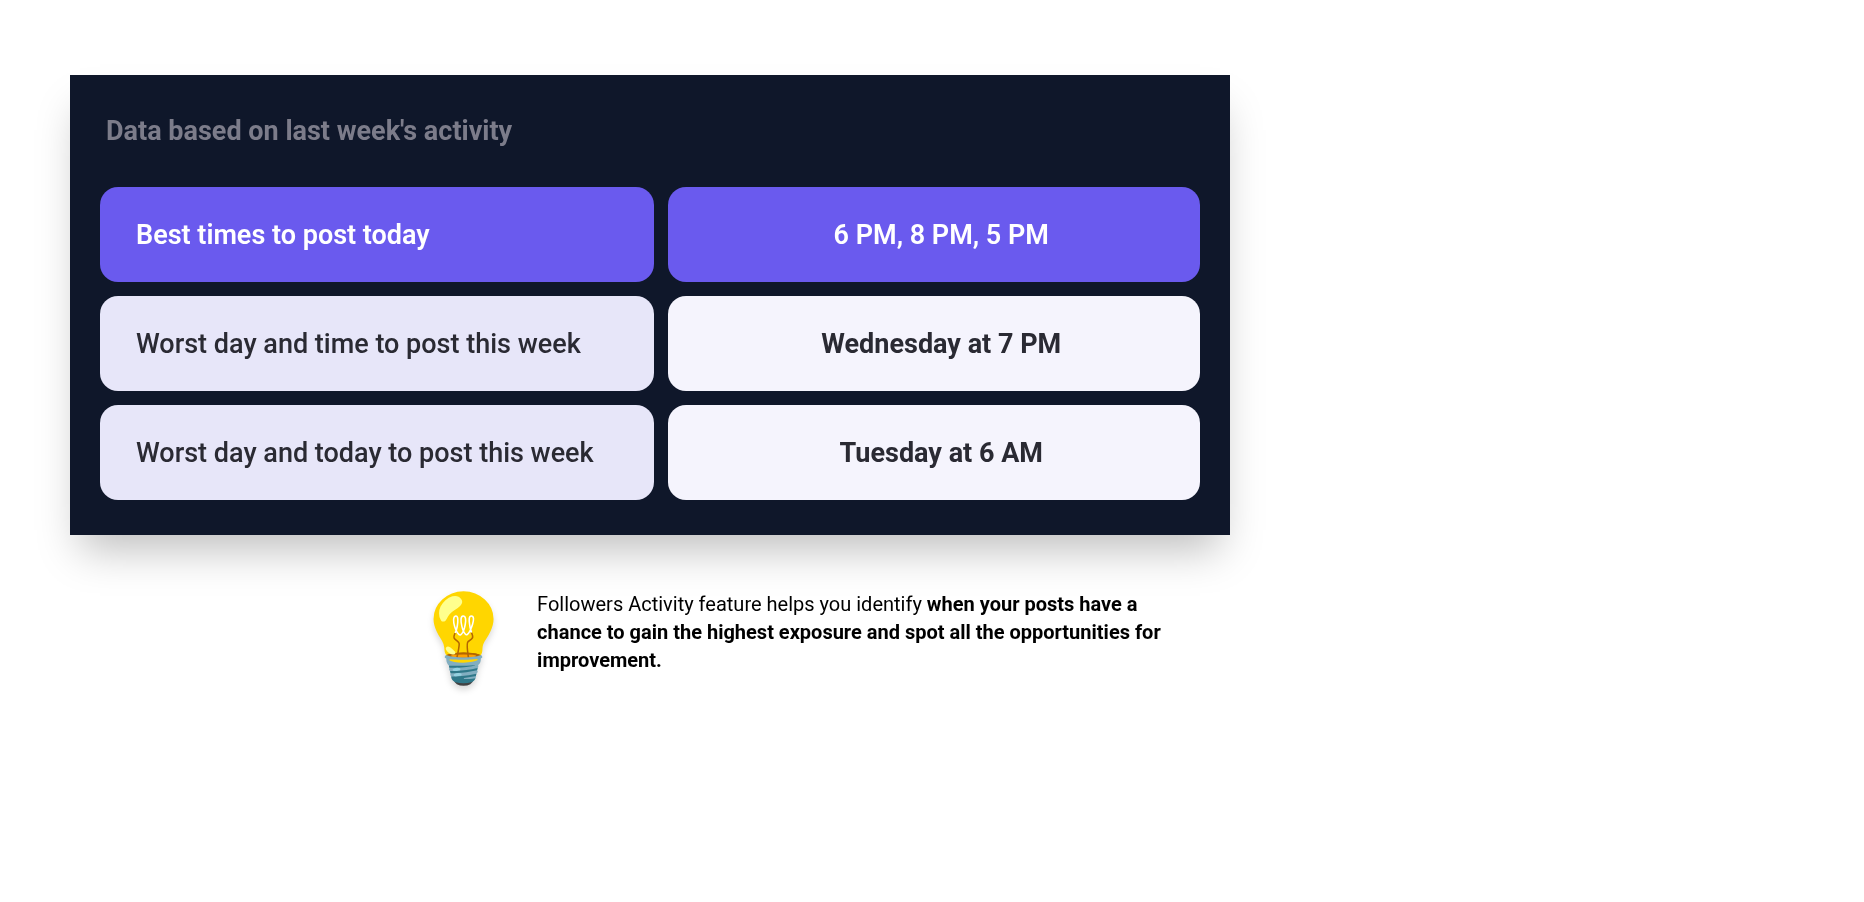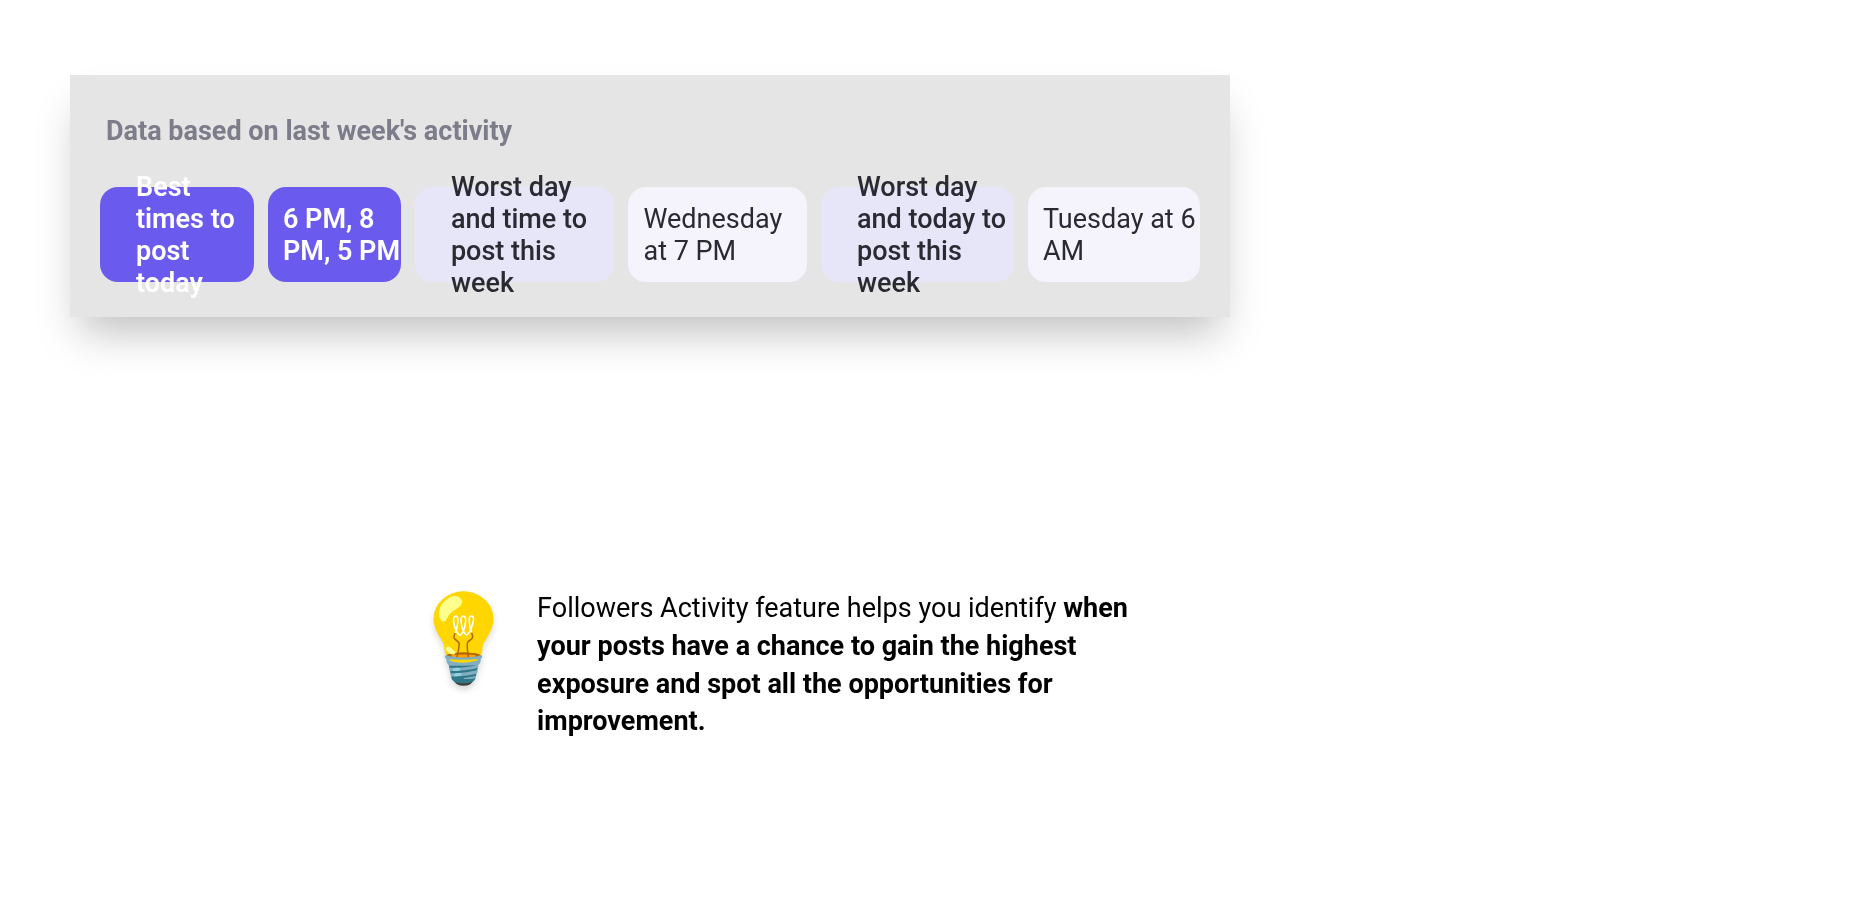--- a/index.html
+++ b/index.html
@@ -8,33 +8,34 @@
       background: #ffffff;
       width: 1864px;
       height: 902px;
       position: relative;
     }
     .card {
       position: absolute;
       top: 75px;
       left: 70px;
       width: 1160px;
-      background: #e5e5e5;
+      background: #0f172a;
       padding: 40px 30px 35px 30px;
       box-shadow: 0 25px 40px -10px rgba(0,0,0,0.25);
     }
     .card-header {
       font-size: 27px;
       font-weight: 700;
       color: #7c7c8a;
       margin-bottom: 40px;
       padding-left: 6px;
     }
     .rows {
       display: flex;
+      flex-direction: column;
       gap: 14px;
     }
     .row {
       display: flex;
       gap: 14px;
     }
     .cell {
       border-radius: 18px;
       height: 95px;
       display: flex;
@@ -44,21 +45,21 @@
     }
     .cell-label {
       flex: 1;
       padding-left: 36px;
       font-weight: 500;
       justify-content: flex-start;
     }
     .cell-value {
       flex: 1;
       justify-content: center;
-      font-weight: 400;
+      font-weight: 700;
     }
     .primary .cell {
       background: #6a5aee;
       color: #ffffff;
       font-weight: 600;
     }
     .secondary .cell-label {
       background: #e7e6f9;
       color: #2a2a33;
     }
@@ -75,21 +76,21 @@
       gap: 20px;
       width: 760px;
     }
     .bulb {
       font-size: 86px;
       line-height: 1;
       filter: drop-shadow(0 4px 3px rgba(0,0,0,0.15));
       margin-top: 6px;
     }
     .tip-text {
-      font-size: 27px;
+      font-size: 20px;
       line-height: 1.4;
       color: #000000;
     }
     .tip-text .bold {
       font-weight: 700;
     }
   </style>
 </head>
 <body>
 

